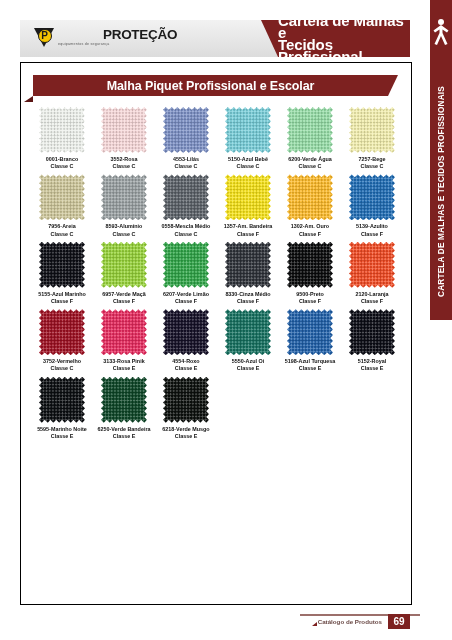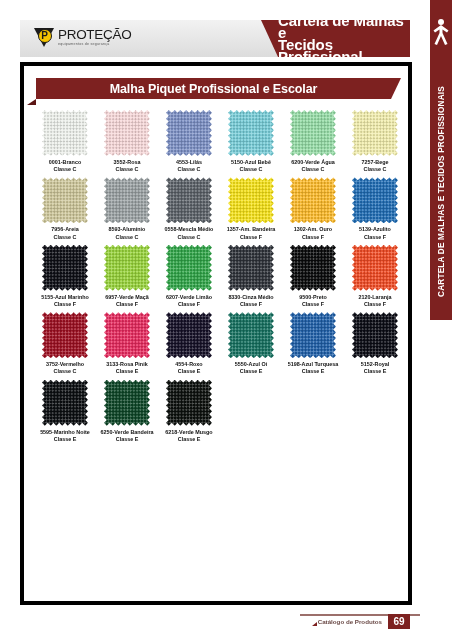--- a/index.html
+++ b/index.html
@@ -37,22 +37,22 @@
   .logo-mark .disc {
     position: absolute; left: 3.5px; top: 1.5px;
     width: 14px; height: 14px; border-radius: 50%;
     background: #f5c400; border: 1.5px solid #1b1b1b;
     display: flex; align-items: center; justify-content: center;
     font-size: 10px; font-weight: bold; color: #1b1b1b;
     line-height: 1;
   }
   .logo-text { display: flex; flex-direction: column; line-height: 1; }
   .logo-title {
-    font-size: 13.5px; font-weight: normal; color: #1b1b1b;
-    letter-spacing: -0.3px; font-stretch: condensed;
+    font-size: 13.5px; font-weight: bold; color: #1b1b1b;
+    letter-spacing: -0.3px; font-stretch: condensed; margin-left: 45px;
   }
   .logo-sub {
     font-size: 3.6px; color: #5a5a5a; letter-spacing: 0.25px;
     margin-top: 1.5px;
   }
   .header-title-bar {
     position: absolute; right: 22px; top: 0;
     width: 132px; height: 37px;
     background: #7d2120;
     display: flex; flex-direction: column;
@@ -88,21 +88,21 @@
   .side-strip span {
     color: #ffffff; font-size: 8.2px; font-weight: bold;
     letter-spacing: 0.2px; white-space: nowrap;
     transform: rotate(-90deg);
   }
 
   
   .frame {
     position: absolute; left: 20px; top: 62px;
     width: 392px; height: 543px;
-    border: 4px solid #000000;
+    border: 1px solid #000000;
     background: #ffffff;
   }
   .banner {
     position: absolute; left: 12px; top: 12px;
     width: 355px; height: 21px;
     background: #7d2120;
     display: flex; align-items: center; justify-content: center;
   }
   .banner::after {
     content: ""; position: absolute; right: -10px; top: 0;

